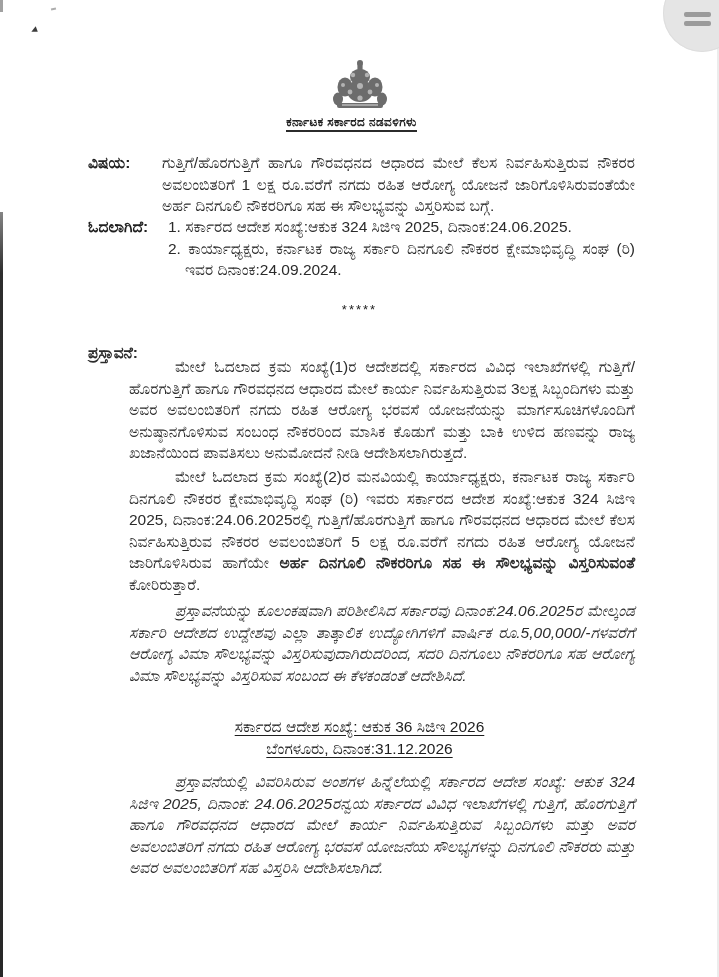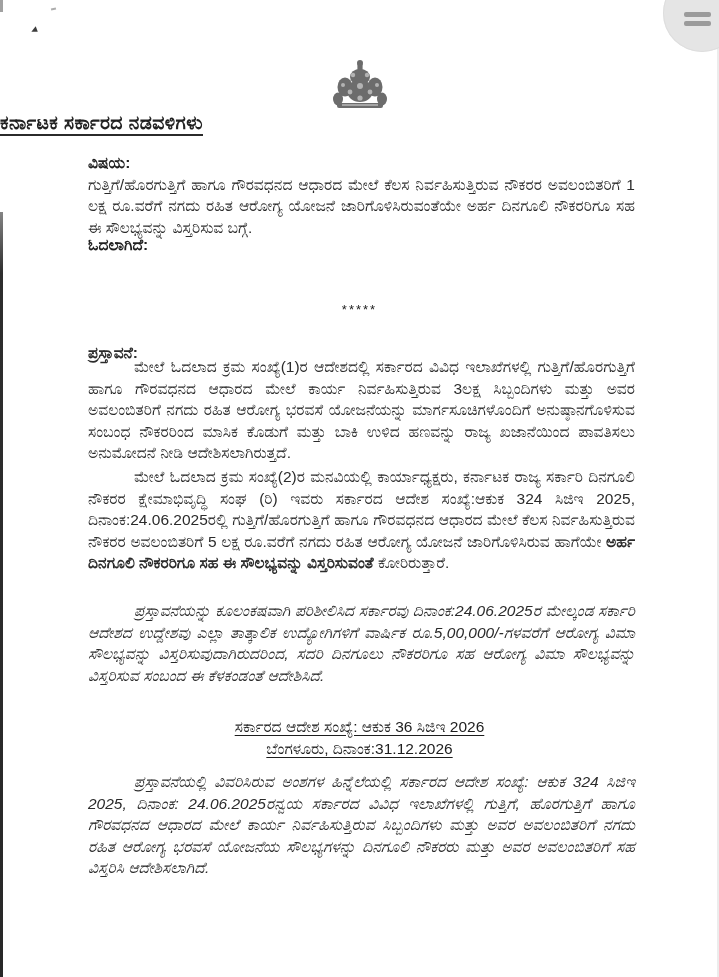--- a/index.html
+++ b/index.html
@@ -6,37 +6,37 @@
   body{
     width:719px;height:977px;position:relative;overflow:hidden;
     background:#ffffff;color:#2b2b2b;
     font-family:"Liberation Sans","DejaVu Sans",sans-serif;
     font-size:15.5px;line-height:21.5px;
   }
   .block{position:absolute;left:88px;right:84px;}
   .emblem-wrap{position:absolute;top:58px;left:0;right:0;text-align:center;}
   .emblem-wrap svg{filter:blur(0.45px);opacity:.82;}
   .doc-title{
-    position:absolute;top:112px;left:0;right:16px;
-    font-weight:700;font-size:19px;letter-spacing:.4px;color:#222;
+    position:absolute;top:112px;left:0;right:16px;text-align:center;
+    font-weight:700;font-size:12px;letter-spacing:.4px;color:#222;
   }
   .doc-title span{border-bottom:2px solid #2b2b2b;padding-bottom:1px;}
-  .flex-row{display:flex;align-items:flex-start;flex-direction:column;}
+  .flex-row{display:flex;align-items:flex-start;}
   .lbl{font-weight:700;flex-shrink:0;color:#1f1f1f;}
   .subject-row{top:152px;}
   .subject-row .lbl{width:74px;}
   .subject-text{flex:1;text-align:justify;}
-  .read-row{top:234px;}
+  .read-row{top:216px;}
   .read-row .lbl{width:80px;}
   .read-list{flex:1;margin:0;padding:0;list-style:none;}
   .read-item{text-align:justify;text-indent:-17px;padding-left:17px;}
   .separator{position:absolute;top:299px;left:0;right:0;text-align:center;
     font-size:13px;letter-spacing:2px;color:#222;}
   .preamble-label{top:318px;font-weight:700;margin-top:24px;}
-  .para{text-align:justify;text-indent:46px;}
+  .para{text-align:justify;text-indent:46px;margin-left:41px;}
   .para1{top:356px;}
   .para2{top:466px;}
   .para3{top:600px;font-style:italic;}
   .order-heading{position:absolute;top:716px;left:0;right:0;text-align:center;
     font-weight:400;color:#1d1d1d;}
   .order-heading div{line-height:22px;}
   .order-heading span{text-decoration:underline;text-underline-offset:3px;}
   .para4{top:771px;font-style:italic;}
   .bold-inline{font-weight:700;}
   
@@ -105,20 +105,24 @@
   <span>ಕರ್ನಾಟಕ ಸರ್ಕಾರದ ನಡವಳಿಗಳು</span>
 </div>
 
 <div class="block flex-row subject-row">
   <span class="lbl">ವಿಷಯ:</span>
   <span class="subject-text">ಗುತ್ತಿಗೆ/ಹೊರಗುತ್ತಿಗೆ ಹಾಗೂ ಗೌರವಧನದ ಆಧಾರದ ಮೇಲೆ ಕೆಲಸ ನಿರ್ವಹಿಸುತ್ತಿರುವ ನೌಕರರ ಅವಲಂಬಿತರಿಗೆ 1 ಲಕ್ಷ ರೂ.ವರೆಗೆ ನಗದು ರಹಿತ ಆರೋಗ್ಯ ಯೋಜನೆ ಜಾರಿಗೊಳಿಸಿರುವಂತೆಯೇ ಅರ್ಹ ದಿನಗೂಲಿ ನೌಕರರಿಗೂ ಸಹ ಈ ಸೌಲಭ್ಯವನ್ನು ವಿಸ್ತರಿಸುವ ಬಗ್ಗೆ.</span>
 </div>
 
 <div class="block flex-row read-row">
   <span class="lbl">ಓದಲಾಗಿದೆ:</span>
+  <ul class="read-list">
+    <li class="read-item">1. ಸರ್ಕಾರದ ಆದೇಶ ಸಂಖ್ಯೆ:ಆಕುಕ 324 ಸಿಜಿಇ 2025, ದಿನಾಂಕ:24.06.2025.</li>
+    <li class="read-item">2. ಕಾರ್ಯಾಧ್ಯಕ್ಷರು, ಕರ್ನಾಟಕ ರಾಜ್ಯ ಸರ್ಕಾರಿ ದಿನಗೂಲಿ ನೌಕರರ ಕ್ಷೇಮಾಭಿವೃದ್ಧಿ ಸಂಘ (ರಿ) ಇವರ ದಿನಾಂಕ:24.09.2024.</li>
+  </ul>
 </div>
 
 <div class="separator">*****</div>
 
 <div class="block preamble-label">ಪ್ರಸ್ತಾವನೆ:</div>
 
 <div class="block para para1">ಮೇಲೆ ಓದಲಾದ ಕ್ರಮ ಸಂಖ್ಯೆ(1)ರ ಆದೇಶದಲ್ಲಿ ಸರ್ಕಾರದ ವಿವಿಧ ಇಲಾಖೆಗಳಲ್ಲಿ ಗುತ್ತಿಗೆ/ಹೊರಗುತ್ತಿಗೆ ಹಾಗೂ ಗೌರವಧನದ ಆಧಾರದ ಮೇಲೆ ಕಾರ್ಯ ನಿರ್ವಹಿಸುತ್ತಿರುವ 3ಲಕ್ಷ ಸಿಬ್ಬಂದಿಗಳು ಮತ್ತು ಅವರ ಅವಲಂಬಿತರಿಗೆ ನಗದು ರಹಿತ ಆರೋಗ್ಯ ಭರವಸೆ ಯೋಜನೆಯನ್ನು ಮಾರ್ಗಸೂಚಿಗಳೊಂದಿಗೆ ಅನುಷ್ಠಾನಗೊಳಿಸುವ ಸಂಬಂಧ ನೌಕರರಿಂದ ಮಾಸಿಕ ಕೊಡುಗೆ ಮತ್ತು ಬಾಕಿ ಉಳಿದ ಹಣವನ್ನು ರಾಜ್ಯ ಖಜಾನೆಯಿಂದ ಪಾವತಿಸಲು ಅನುಮೋದನೆ ನೀಡಿ ಆದೇಶಿಸಲಾಗಿರುತ್ತದೆ.</div>
 
 <div class="block para para2"><span>ಮೇಲೆ ಓದಲಾದ ಕ್ರಮ ಸಂಖ್ಯೆ(2)ರ ಮನವಿಯಲ್ಲಿ ಕಾರ್ಯಾಧ್ಯಕ್ಷರು, ಕರ್ನಾಟಕ ರಾಜ್ಯ ಸರ್ಕಾರಿ ದಿನಗೂಲಿ ನೌಕರರ ಕ್ಷೇಮಾಭಿವೃದ್ಧಿ ಸಂಘ (ರಿ) ಇವರು ಸರ್ಕಾರದ ಆದೇಶ ಸಂಖ್ಯೆ:ಆಕುಕ 324 ಸಿಜಿಇ 2025, ದಿನಾಂಕ:24.06.2025ರಲ್ಲಿ ಗುತ್ತಿಗೆ/ಹೊರಗುತ್ತಿಗೆ ಹಾಗೂ ಗೌರವಧನದ ಆಧಾರದ ಮೇಲೆ ಕೆಲಸ ನಿರ್ವಹಿಸುತ್ತಿರುವ ನೌಕರರ ಅವಲಂಬಿತರಿಗೆ 5 ಲಕ್ಷ ರೂ.ವರೆಗೆ ನಗದು ರಹಿತ ಆರೋಗ್ಯ ಯೋಜನೆ ಜಾರಿಗೊಳಿಸಿರುವ ಹಾಗೆಯೇ </span><span class="bold-inline">ಅರ್ಹ ದಿನಗೂಲಿ ನೌಕರರಿಗೂ ಸಹ ಈ ಸೌಲಭ್ಯವನ್ನು ವಿಸ್ತರಿಸುವಂತೆ</span><span> ಕೋರಿರುತ್ತಾರೆ.</span></div>
 

